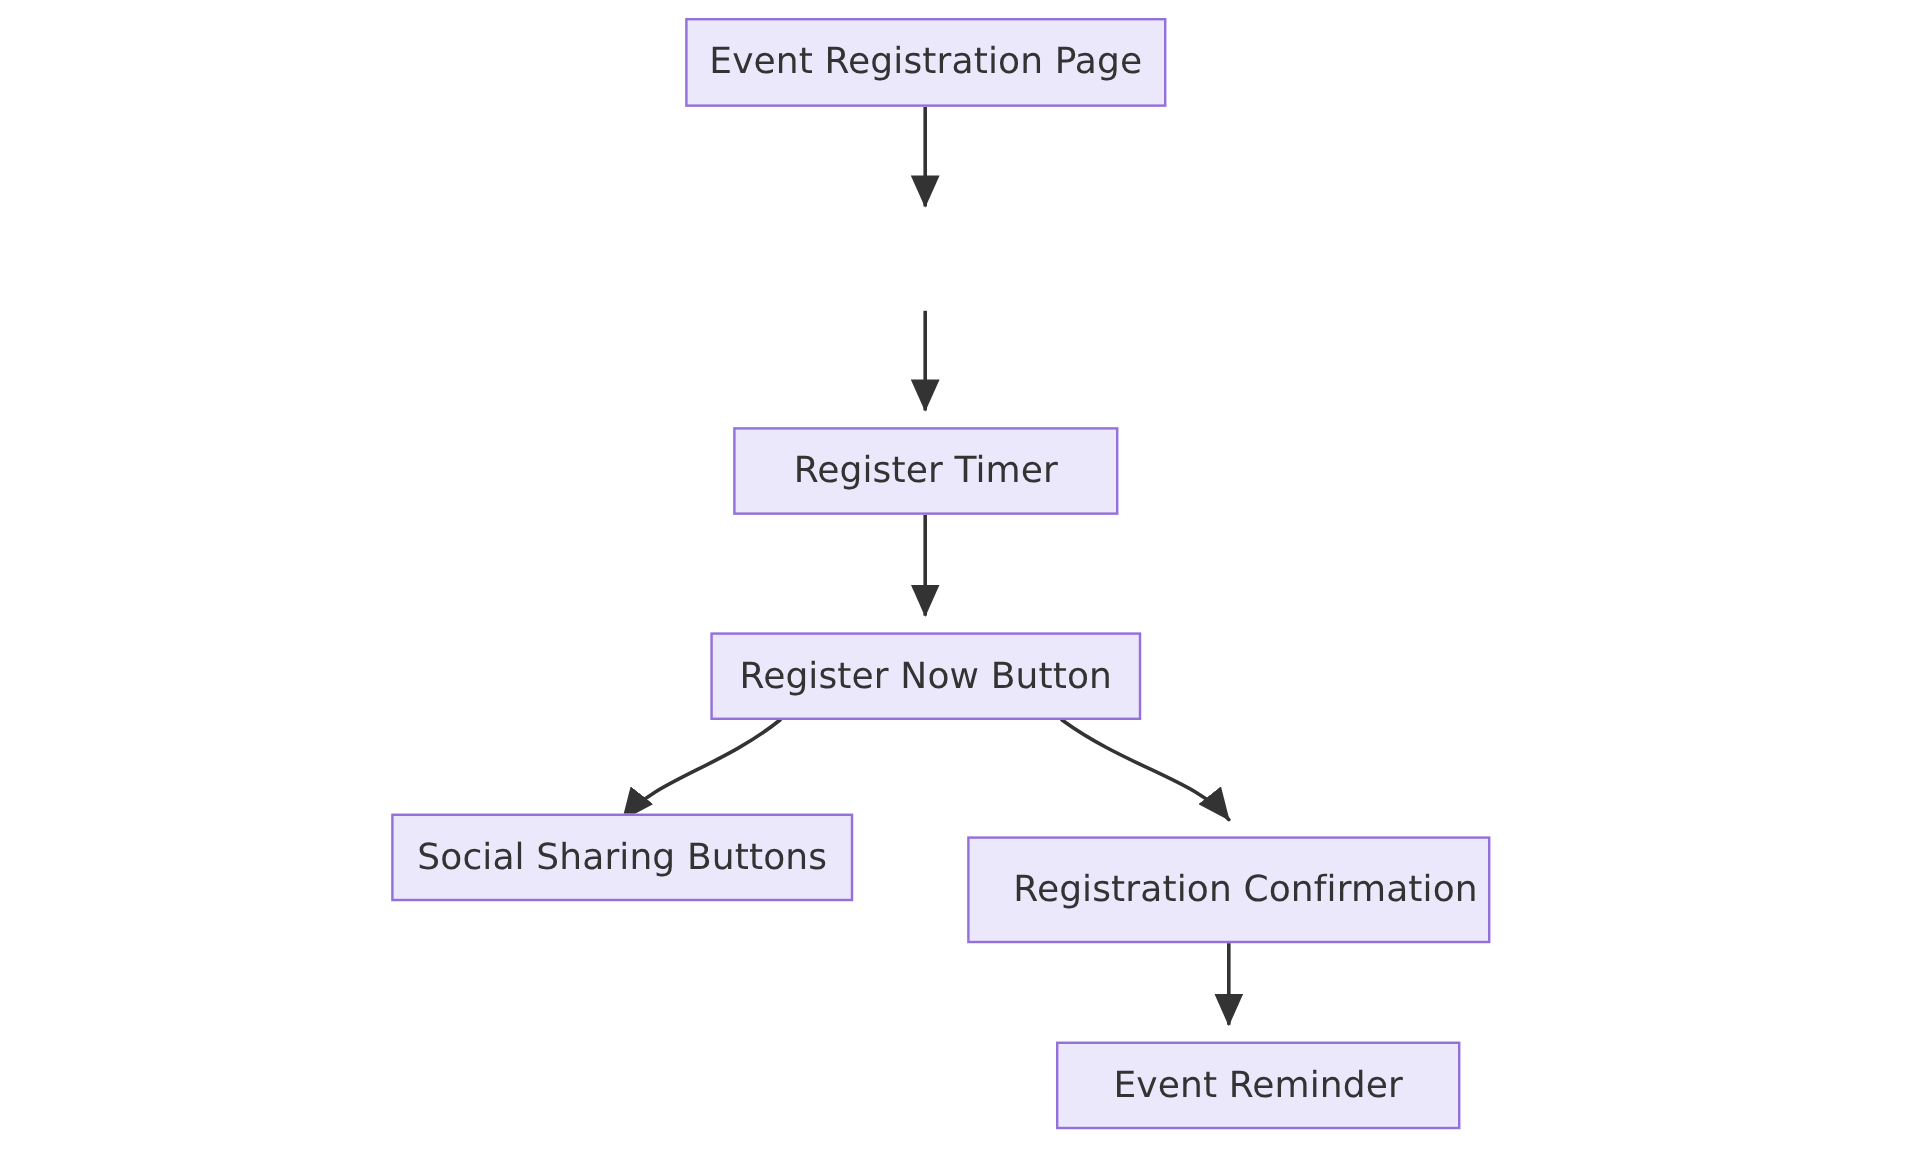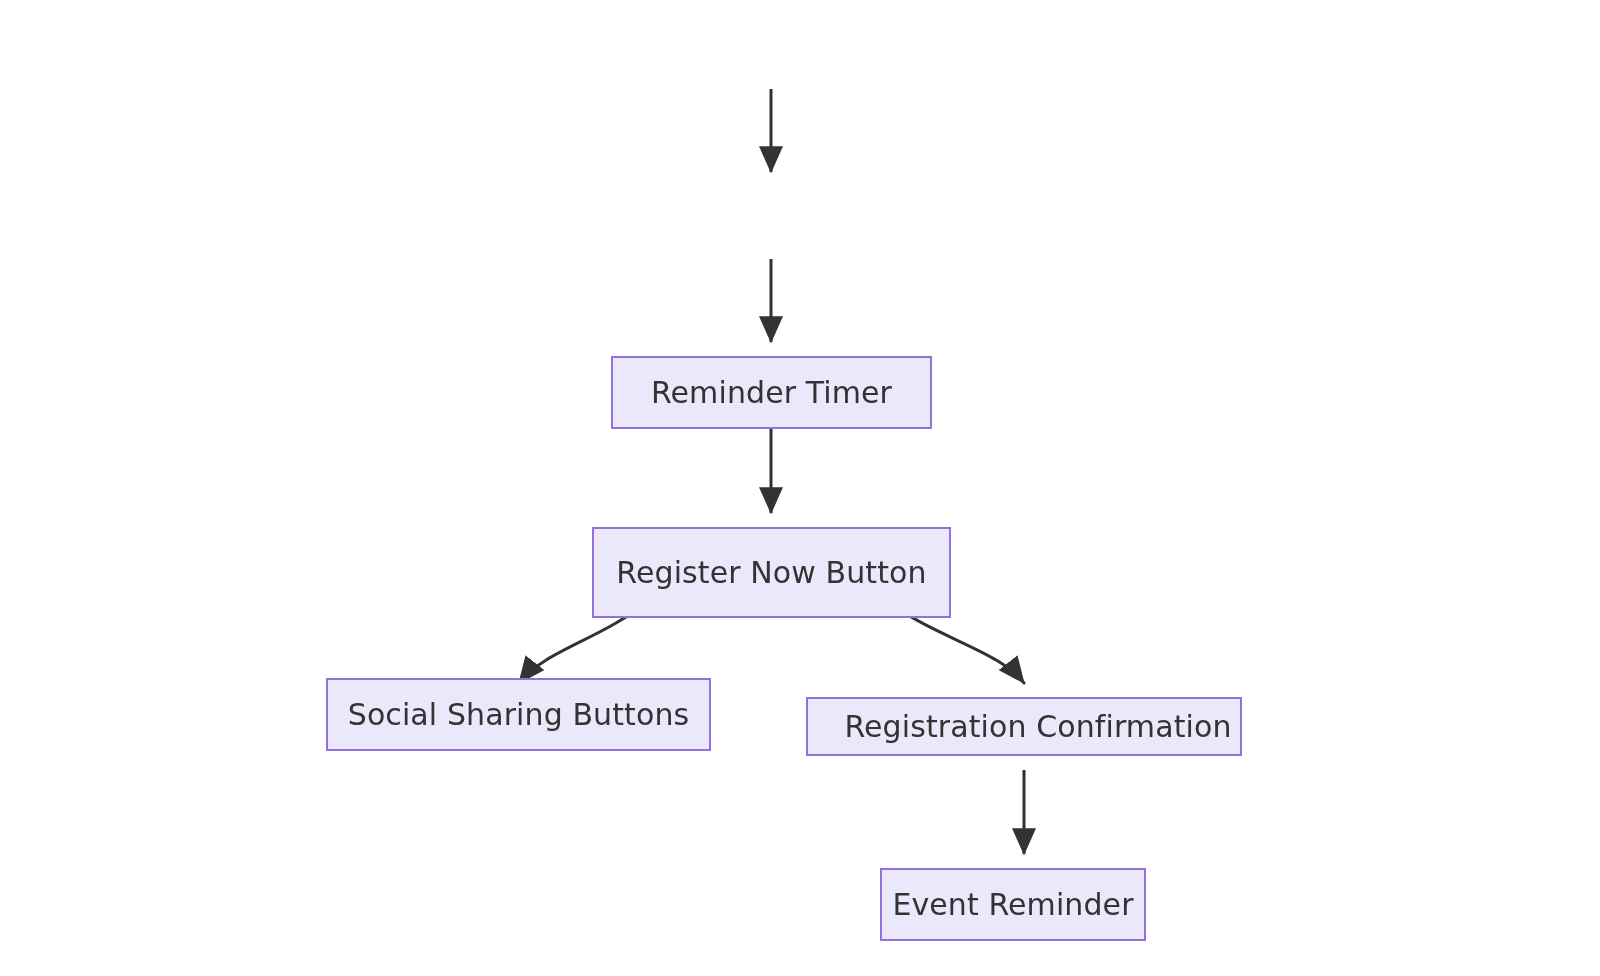--- a/index.html
+++ b/index.html
@@ -62,35 +62,38 @@
 
     <path d="M 771 429 L 771 513" stroke="#333333" stroke-width="3" fill="none" marker-end="url(#arrowhead)"></path>
 
     <path d="M 650 600 C 600 640, 545 650, 519 683" stroke="#333333" stroke-width="3" fill="none" stroke-linecap="round" marker-end="url(#arrowhead)"></path>
 
     <path d="M 885 600 C 940 640, 998 650, 1024 683" stroke="#333333" stroke-width="3" fill="none" stroke-linecap="round" marker-end="url(#arrowhead)"></path>
 
     <path d="M 1024 770 L 1024 854" stroke="#333333" stroke-width="3" fill="none" marker-end="url(#arrowhead)"></path>
   </svg>
 
+  <div class="node" style="left:571px; top:15px; width:401px; height:74px;">
+    <span class="node-label">Event Registration Page</span>
+  </div>
 
 
   <div class="node" style="left:611px; top:356px; width:321px; height:73px;">
-    <span class="node-label">Reminder Timer</span>
+    <span class="node-label">Register Timer</span>
   </div>
 
-  <div class="node" style="left:592px; top:527px; width:359px; height:91px;">
+  <div class="node" style="left:592px; top:527px; width:359px; height:73px;">
     <span class="node-label">Register Now Button</span>
   </div>
 
   <div class="node" style="left:326px; top:678px; width:385px; height:73px;">
     <span class="node-label">Social Sharing Buttons</span>
   </div>
 
-  <div class="node" style="left:806px; top:697px; width:436px; height:59px;padding-left:28px;">
+  <div class="node" style="left:806px; top:697px; width:436px; height:89px;padding-left:28px;">
     <span class="node-label">Registration Confirmation</span>
   </div>
 
-  <div class="node" style="left:880px; top:868px; width:266px; height:73px;">
+  <div class="node" style="left:880px; top:868px; width:337px; height:73px;">
     <span class="node-label">Event Reminder</span>
   </div>
 
 </div>
 
 </body></html>

